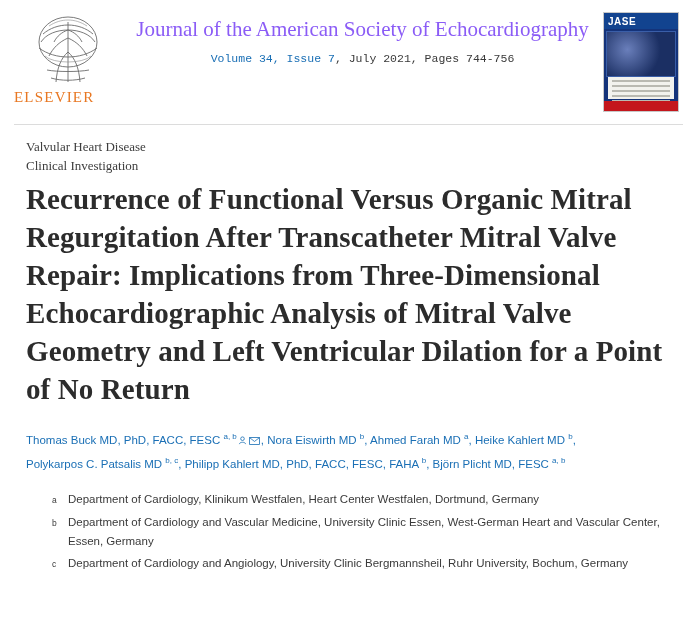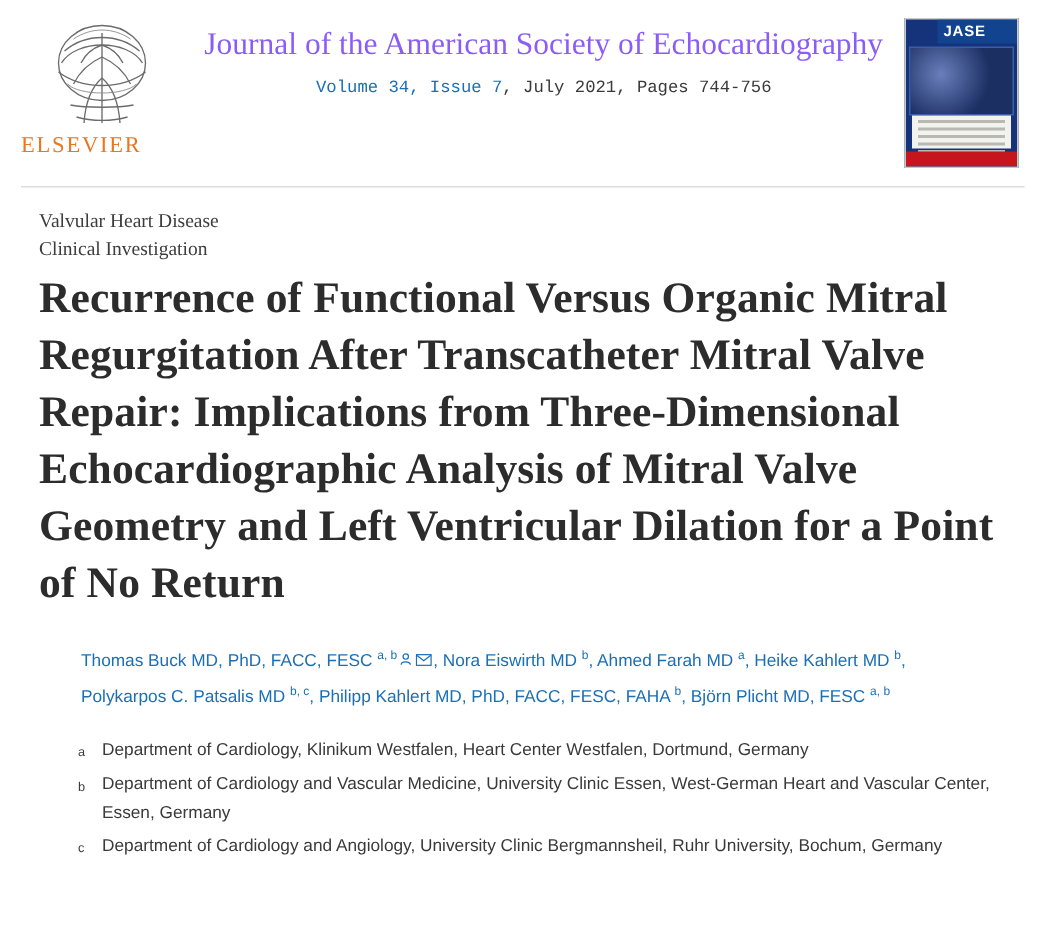--- a/index.html
+++ b/index.html
@@ -78,21 +78,20 @@
     height: 16px;
     background: #12438f;
     color: #ffffff;
     font-family: "Liberation Sans", sans-serif;
     font-size: 10px;
     font-weight: bold;
     letter-spacing: 0.5px;
     display: flex;
     align-items: center;
     padding-left: 4px;
-    margin-left: 21px;
   }
   .cover .cover-img {
     height: 44px;
     margin: 2px;
     background:
       radial-gradient(circle at 30% 40%, #6a7fbb 0%, #1b2f63 60%),
       linear-gradient(135deg, #0d1f4d 0%, #2a4a91 100%);
     border: 1px solid #3a5ea8;
   }
   .cover .cover-white {
@@ -140,21 +139,20 @@
     margin-top: 5px;
     letter-spacing: 0.1px;
   }
 
   .authors {
     margin-top: 17px;
     font-family: "Liberation Sans", sans-serif;
     font-size: 11.5px;
     line-height: 20px;
     color: #1a6fb5;
-    margin-left: 28px;
   }
   .authors .author {
     white-space: nowrap;
   }
   .authors sup {
     font-size: 8px;
     vertical-align: super;
     color: #1a6fb5;
   }
   .authors .sep { color: #1a6fb5; }

